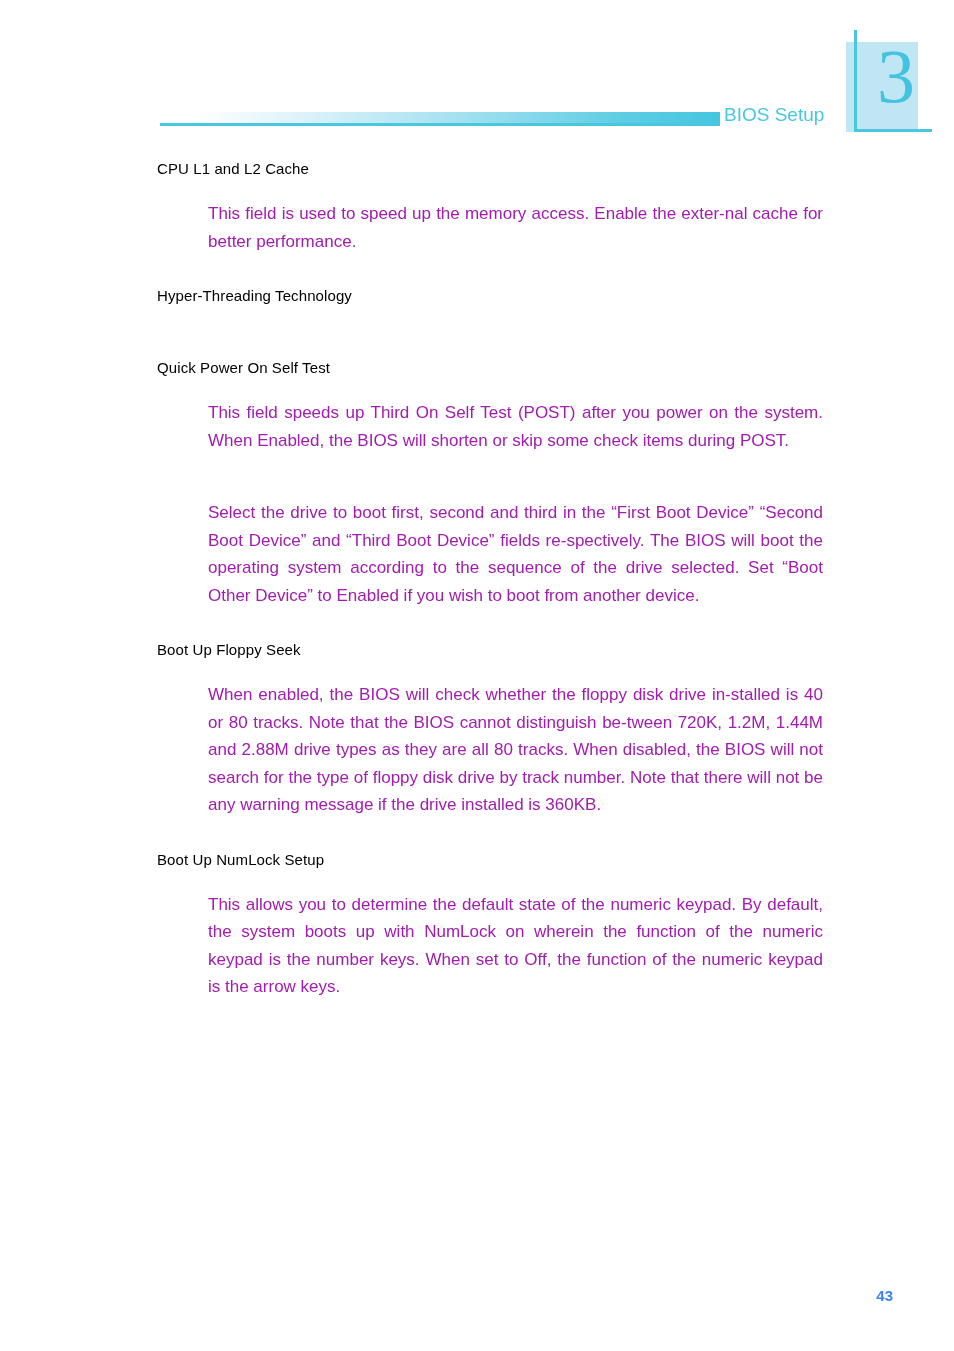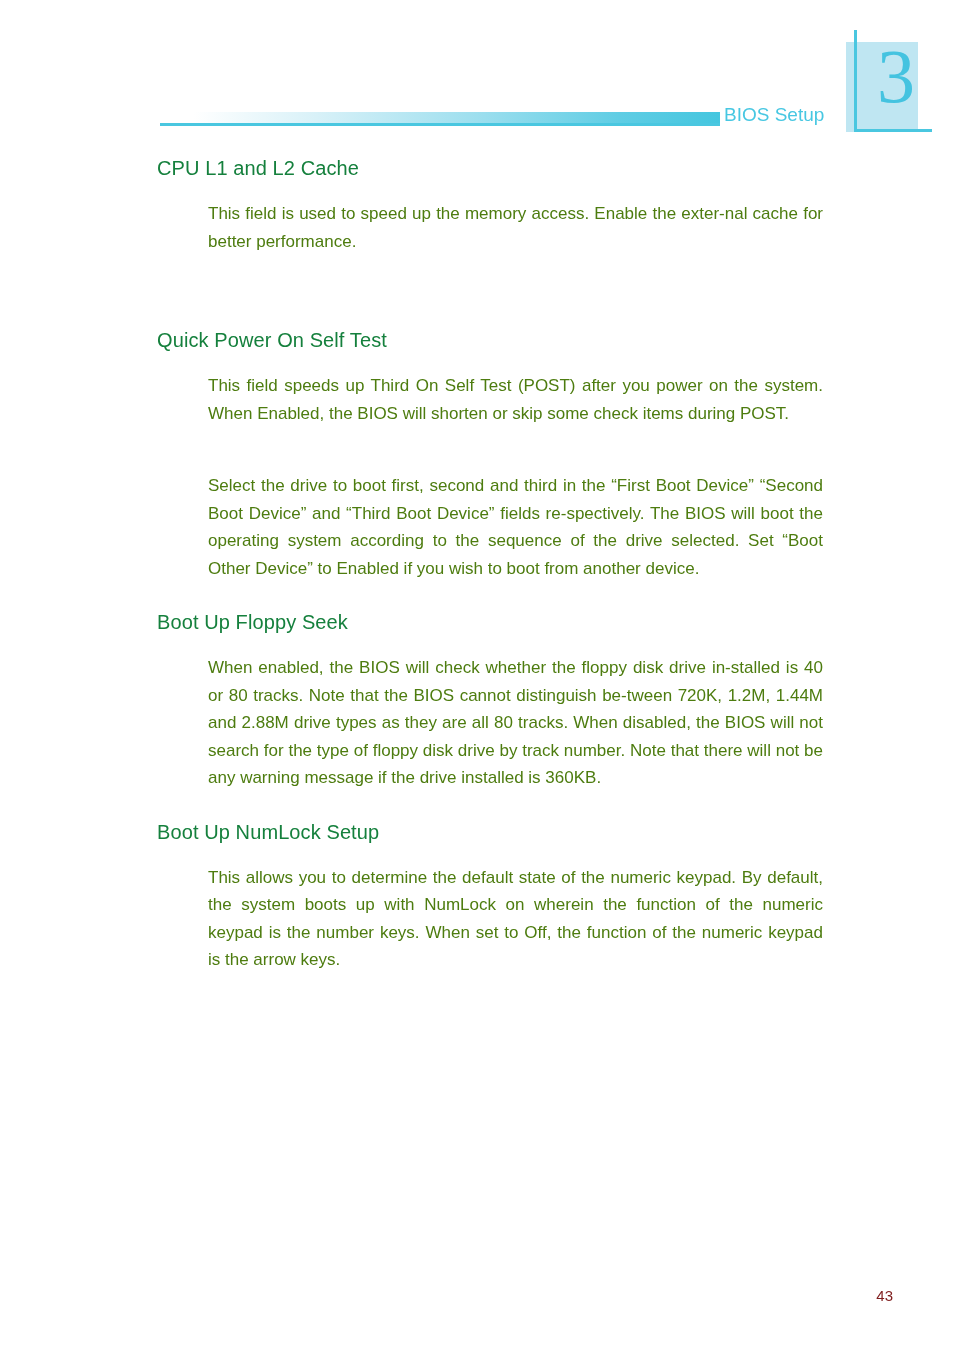--- a/index.html
+++ b/index.html
@@ -113,65 +113,66 @@
   .content {
     position: absolute;
     left: 157px;
     top: 155px;
     width: 666px;
   }
 
   h2.section-heading {
     margin: 0;
     padding: 0;
-    font-size: 20px;
+    font-size: 15px;
     line-height: 27px;
     font-weight: 400;
-    color: #15803d;
+    color: #000000;
     text-align: justify;
     letter-spacing: 0.1px;
   }
   h2.section-heading.two-line {
     text-align: justify;
   }
   h2.section-heading.two-line::after {
     content: "";
     display: inline-block;
     width: 100%;
   }
 
   p.body-text {
     margin: 0;
     padding: 0;
     margin-left: 51px;
     width: 615px;
     font-size: 17px;
     line-height: 27.5px;
-    color: #4d7c0f;
+    color: #a21caf;
     text-align: justify;
     text-justify: inter-word;
     letter-spacing: 0px;
     hyphens: manual;
   }
 
   .gap-after-para { height: 27px; }
   .gap-before-para { height: 18px; }
 
   .sec { margin: 0; padding: 0; }
 
   
   .page-number {
     position: absolute;
     left: 0;
     top: 1287px;
     width: 893px;
     text-align: right;
     font-size: 15px;
     line-height: 18px;
-    color: #7f1d1d;
+    color: #3b82f6;
+    font-weight: bold;
   }
 </style>
 </head>
 <body>
 
 <div class="page">
 
   <div class="header">
     <div class="header-rule"></div>
     <div class="header-underline"></div>
@@ -189,20 +190,21 @@
 
     <div class="sec">
       <h2 class="section-heading">CPU L1 and  L2 Cache</h2>
       <div class="gap-before-para"></div>
       <p class="body-text">This field is used to speed up the memory access. Enable the exter-nal cache for better performance.</p>
     </div>
 
     <div class="gap-after-para"></div>
 
     <div class="sec">
+      <h2 class="section-heading">Hyper-Threading Technology</h2>
       <div class="gap-before-para"></div>
     </div>
 
     <div class="gap-after-para"></div>
 
     <div class="sec">
       <h2 class="section-heading">Quick Power On Self Test</h2>
       <div class="gap-before-para"></div>
       <p class="body-text">This field speeds up Third On Self Test (POST) after you power on the system. When Enabled, the BIOS will shorten or skip some check items during POST.</p>
     </div>

